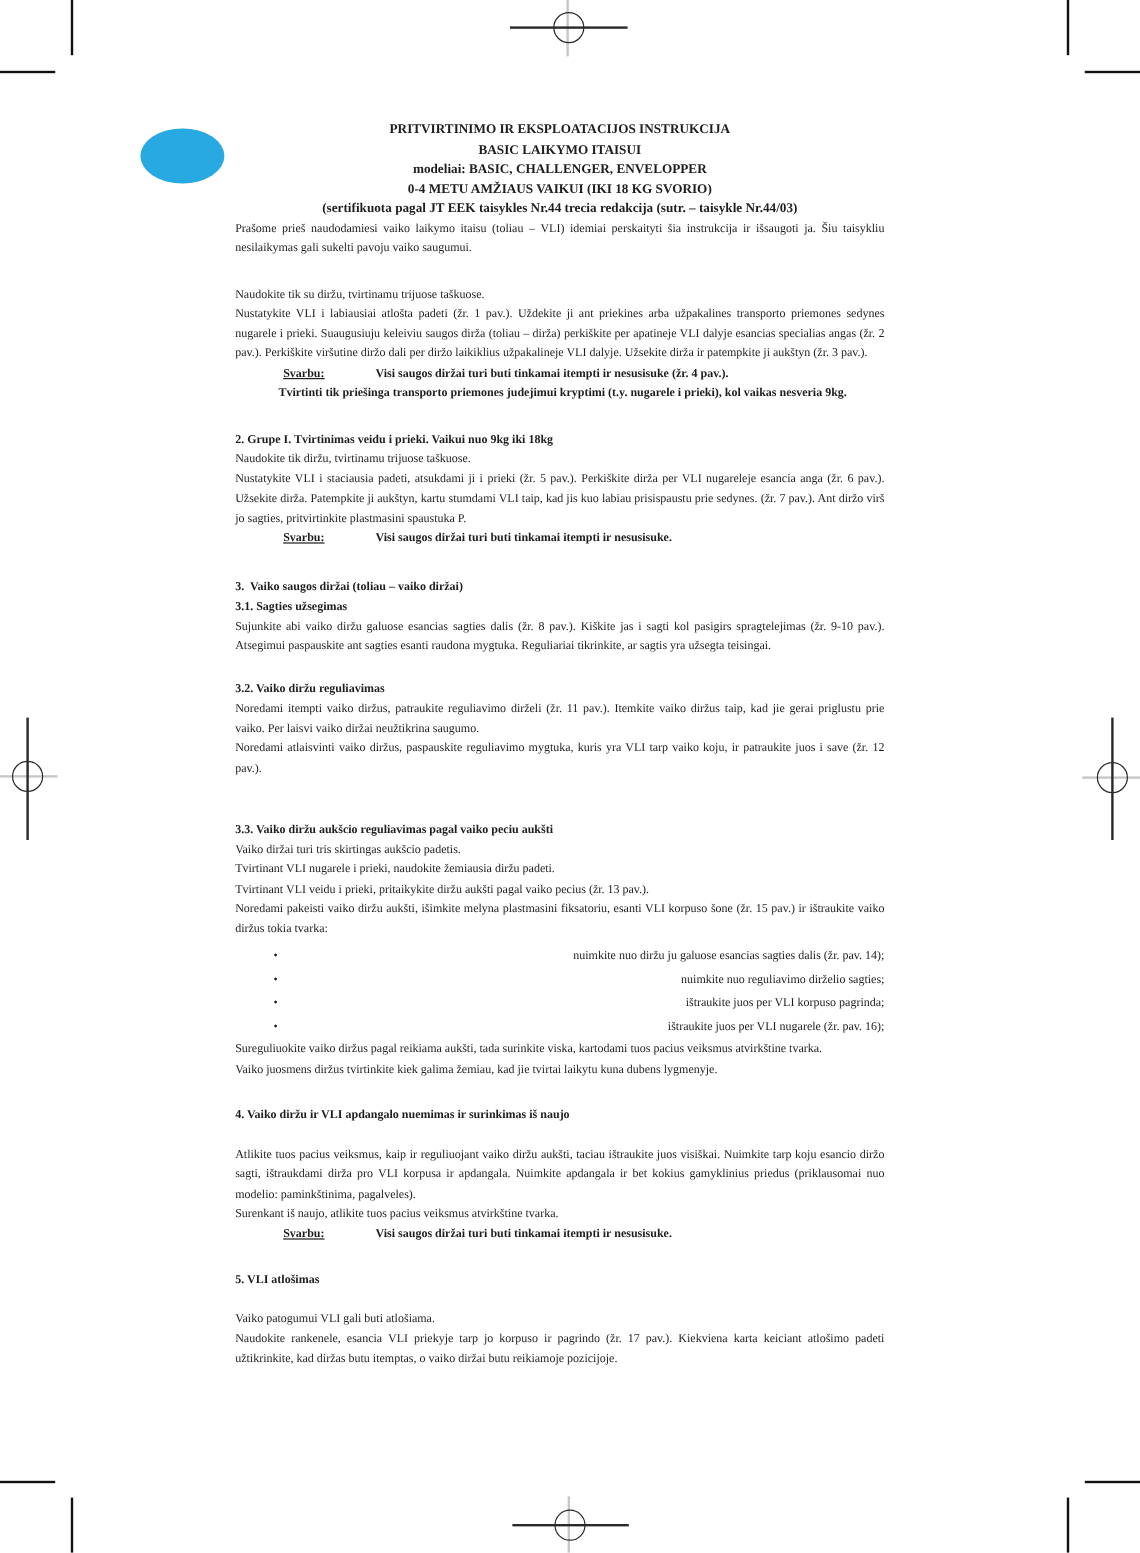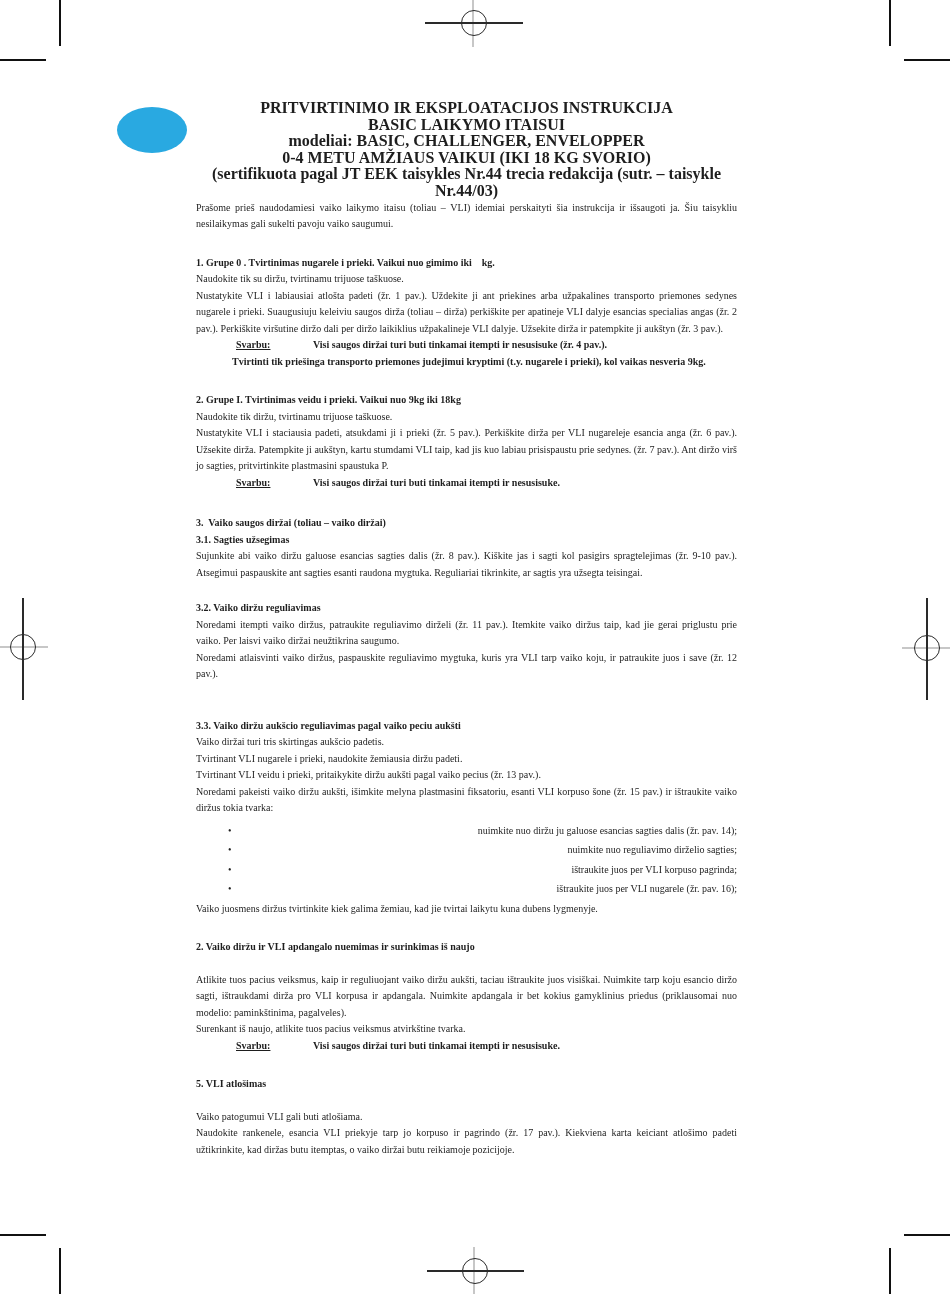--- a/index.html
+++ b/index.html
@@ -30,21 +30,21 @@
   }
 
   
   .content{
     position:absolute;left:196px;top:100px;width:541px;
     font-size:10px;line-height:16.5px;text-align:justify;
   }
   .content p{margin:0;}
   .b{font-weight:bold;margin-left:40px;}
   .u{text-decoration:underline;}
-  .title-block{text-align:center;font-weight:bold;font-size:16px;line-height:16.6px;}
+  .title-block{text-align:center;font-weight:bold;font-size:11px;line-height:16.6px;}
   .intro{margin-top:22px;}
   .sec{margin-top:22px;}
   .sec3sub{margin-top:19px;}
   .svarbu-indent{padding-left:36px;text-align:left;}
   .blankline{height:16px;}
   ul.dashlist{list-style:none;margin:6px 0 0 0;padding:0 0 0 32px;}
   ul.dashlist li{position:relative;padding-left:16px;margin-bottom:3px;text-align:right;}
   ul.dashlist li::before{content:"\2022";position:absolute;left:0;top:0;}
   .closing{margin-top:14px;}
   .h{font-weight:bold;}
@@ -100,21 +100,20 @@
       <p>PRITVIRTINIMO IR EKSPLOATACIJOS INSTRUKCIJA</p>
       <p>BASIC LAIKYMO ITAISUI</p>
       <p>modeliai: BASIC, CHALLENGER, ENVELOPPER</p>
       <p>0-4 METU AMŽIAUS VAIKUI (IKI 18 KG SVORIO)</p>
       <p>(sertifikuota pagal JT EEK taisykles Nr.44 trecia redakcija (sutr. – taisykle Nr.44/03)</p>
     </div>
 
     <p class="intro">Prašome prieš naudodamiesi vaiko laikymo itaisu (toliau – VLI) idemiai perskaityti šia instrukcija ir išsaugoti ja. Šiu taisykliu nesilaikymas gali sukelti pavoju vaiko saugumui.</p>
 
     <div class="sec">
-      <p class="h">1. Grupe 0&nbsp;. Tvirtinimas nugarele i prieki. Vaikui nuo gimimo iki&nbsp;&nbsp;&nbsp;&nbsp;kg.</p>
       <p>Naudokite tik su diržu, tvirtinamu trijuose taškuose.</p>
       <p>Nustatykite VLI i labiausiai atlošta padeti (žr. 1 pav.). Uždekite ji ant priekines arba užpakalines transporto priemones sedynes nugarele i prieki. Suaugusiuju keleiviu saugos dirža (toliau – dirža) perkiškite per apatineje VLI dalyje esancias specialias angas (žr. 2 pav.). Perkiškite viršutine diržo dali per diržo laikiklius užpakalineje VLI dalyje. Užsekite dirža ir patempkite ji aukštyn (žr. 3 pav.).</p>
       <p><span class="b u">Svarbu:</span>&nbsp;<span class="b">Visi saugos diržai turi buti tinkamai itempti ir nesusisuke (žr. 4 pav.).</span></p>
       <p class="b svarbu-indent">Tvirtinti tik priešinga transporto priemones judejimui kryptimi (t.y. nugarele i prieki), kol vaikas nesveria 9kg.</p>
     </div>
 
     <div class="sec">
       <p class="h">2. Grupe I. Tvirtinimas veidu i prieki. Vaikui nuo 9kg iki 18kg</p>
       <p>Naudokite tik diržu, tvirtinamu trijuose taškuose.</p>
       <p>Nustatykite VLI i staciausia padeti, atsukdami ji i prieki (žr. 5 pav.). Perkiškite dirža per VLI nugareleje esancia anga (žr. 6 pav.). Užsekite dirža. Patempkite ji aukštyn, kartu stumdami VLI taip, kad jis kuo labiau prisispaustu prie sedynes. (žr. 7 pav.). Ant diržo virš jo sagties, pritvirtinkite plastmasini spaustuka P.</p>
@@ -137,26 +136,27 @@
         <p>Vaiko diržai turi tris skirtingas aukšcio padetis.</p>
         <p>Tvirtinant VLI nugarele i prieki, naudokite žemiausia diržu padeti.</p>
         <p>Tvirtinant VLI veidu i prieki, pritaikykite diržu aukšti pagal vaiko pecius (žr. 13 pav.).</p>
         <p>Noredami pakeisti vaiko diržu aukšti, išimkite melyna plastmasini fiksatoriu, esanti VLI korpuso šone (žr. 15 pav.) ir ištraukite vaiko diržus tokia tvarka:</p>
         <ul class="dashlist">
           <li>nuimkite nuo diržu ju galuose esancias sagties dalis (žr. pav. 14);</li>
           <li>nuimkite  nuo reguliavimo dirželio sagties;</li>
           <li>ištraukite juos per VLI korpuso pagrinda;</li>
           <li>ištraukite juos per VLI nugarele (žr. pav. 16);</li>
         </ul>
+        <p class="closing">Sureguliuokite vaiko diržus pagal reikiama aukšti, tada surinkite viska, kartodami tuos pacius veiksmus atvirkštine tvarka.</p>
         <p>Vaiko juosmens diržus tvirtinkite kiek galima žemiau, kad jie tvirtai laikytu kuna dubens lygmenyje.</p>
       </div>
     </div>
 
     <div class="sec">
-      <p class="h">2. Vaiko diržu ir VLI apdangalo nuemimas ir surinkimas iš naujo</p>
+      <p class="h">4. Vaiko diržu ir VLI apdangalo nuemimas ir surinkimas iš naujo</p>
       <div class="blankline"></div>
       <p>Atlikite tuos pacius veiksmus, kaip ir reguliuojant vaiko diržu aukšti, taciau ištraukite juos visiškai. Nuimkite tarp koju esancio diržo sagti, ištraukdami dirža pro VLI korpusa ir apdangala. Nuimkite apdangala ir bet kokius gamyklinius priedus (priklausomai nuo modelio: paminkštinima, pagalveles).</p>
       <p>Surenkant iš naujo, atlikite tuos pacius veiksmus atvirkštine tvarka.</p>
       <p><span class="b u">Svarbu:</span>&nbsp;<span class="b">Visi saugos diržai turi buti tinkamai itempti ir nesusisuke.</span></p>
     </div>
 
     <div class="sec">
       <p class="h">5. VLI atlošimas</p>
       <div class="blankline"></div>
       <p>Vaiko patogumui VLI gali buti atlošiama.</p>

